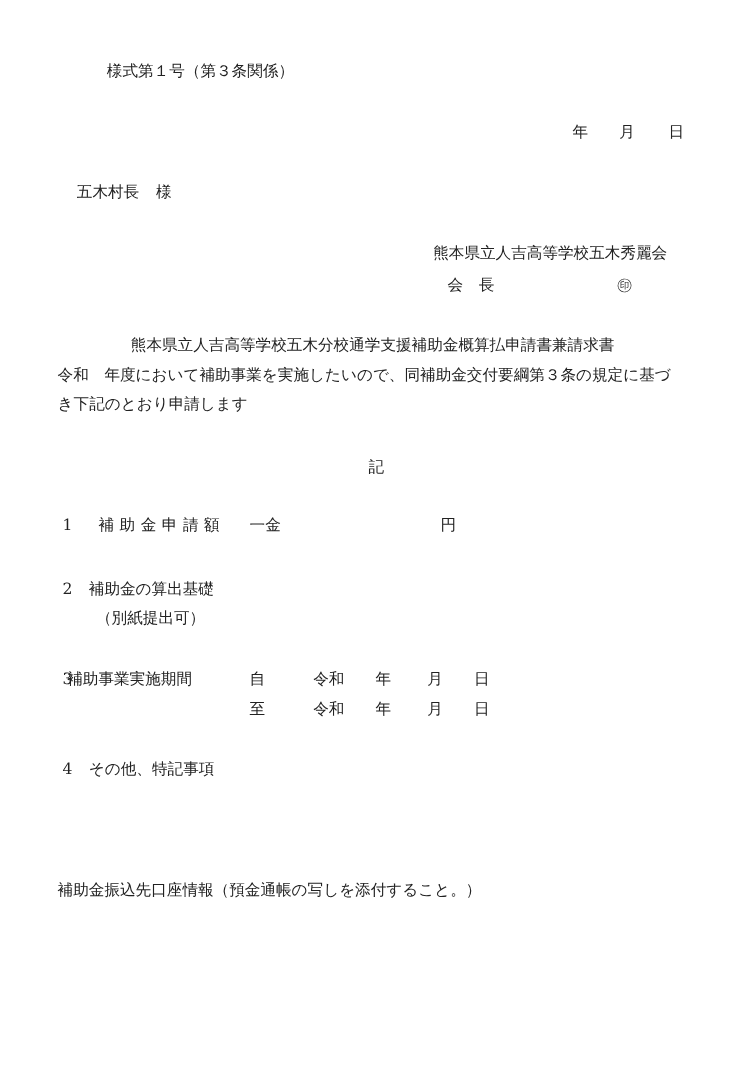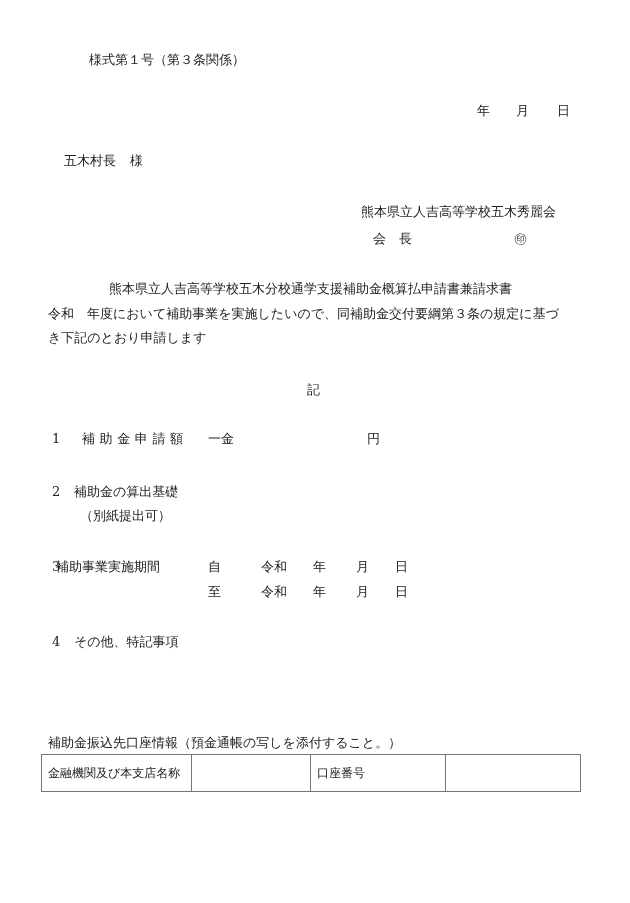--- a/index.html
+++ b/index.html
@@ -96,20 +96,14 @@
 <div class="abs p-m r2">月</div>
 <div class="abs p-d r2">日</div>
 
 <div class="abs i4-num">4</div>
 <div class="abs i4-label">その他、特記事項</div>
 
 <div class="abs bank-caption">補助金振込先口座情報（預金通帳の写しを添付すること。）</div>
 
 <table class="bank">
   <tbody>
-      <tr>
-    <td class="c1">金融機関及び本支店名称</td>
-    <td class="c2"></td>
-    <td class="c3">口座番号</td>
-    <td class="c4"></td>
-  </tr>
 </tbody>
   </table>
 
 </body></html>

